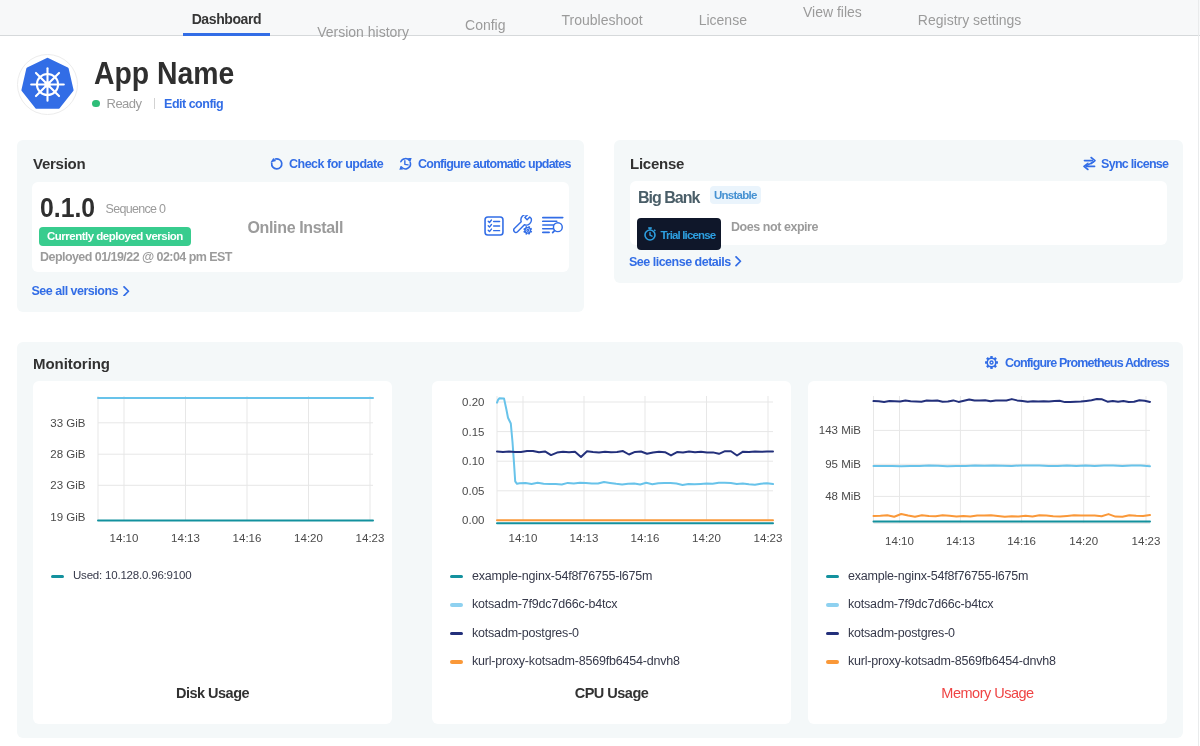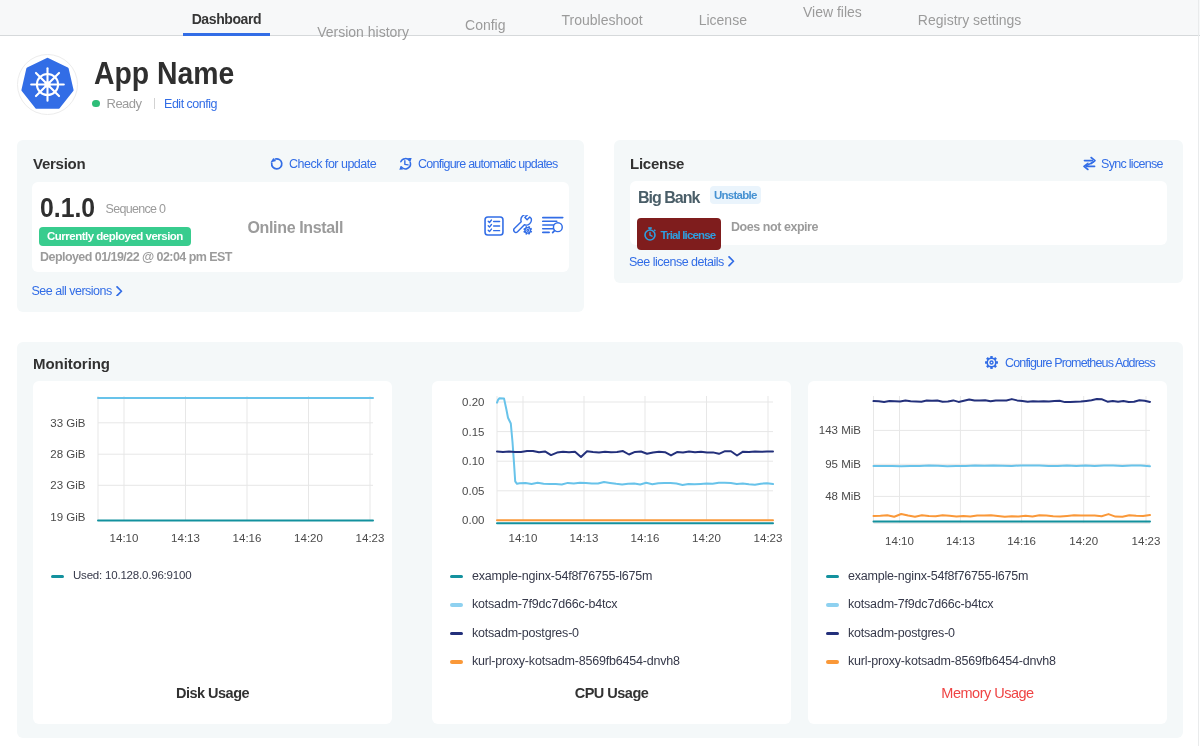--- a/index.html
+++ b/index.html
@@ -1,17 +1,17 @@
 <!DOCTYPE html>
 <html><head><meta charset="utf-8"><title>App Name</title>
 <style>
 * { margin:0; padding:0; box-sizing:border-box; }
 html,body { width:1200px; height:746px; background:#fff; font-family:"Liberation Sans", sans-serif; overflow:hidden; position:relative; }
 .abs { position:absolute; }
-.link { color:#326de6; font-weight:normal; font-size:12.5px; letter-spacing:-0.5px; }
+.link { color:#326de6; font-weight:bold; font-size:12.5px; letter-spacing:-0.5px; }
 .gray { color:#9b9b9b; }
 .sec { position:absolute; background:#f4f8f9; border-radius:6px; }
 .card { position:absolute; background:#fff; border-radius:6px; }
 .sechead { position:absolute; font-size:15px; font-weight:bold; color:#323232; letter-spacing:-0.25px; }
 </style></head>
 <body>
 
 <div class="abs" style="left:0;top:0;width:1200px;height:36px;background:#f7f8f9;border-bottom:1px solid #d6d9db"></div>
 <div class="abs" style="left:0;top:0;width:1200px;height:23px;display:flex;justify-content:center">
   <div style="display:flex;font-size:14px;font-weight:400;color:#9b9b9b;position:relative;left:6.5px">
@@ -111,21 +111,21 @@
 <path d="M 9.7 1.6 L 13.9 4.9 L 9.7 8.2" fill="none" stroke="#326de6" stroke-width="1.7" stroke-linecap="round" stroke-linejoin="round"></path>
 <path d="M 12.6 5.9 L 4.0 10.7" stroke="#326de6" stroke-width="1.5" stroke-linecap="round"></path>
 <path d="M 13.4 11.1 L 5 11.1" stroke="#326de6" stroke-width="1.7" stroke-linecap="round"></path>
 <path d="M 6.3 7.8 L 2.1 11.1 L 6.3 14.4" fill="none" stroke="#326de6" stroke-width="1.7" stroke-linecap="round" stroke-linejoin="round"></path>
 </svg>Sync license</div>
 <div class="card" style="left:630px;top:181px;width:537px;height:64px"></div>
 <div class="abs" style="left:638px;top:188.6px;font-size:16px;font-weight:bold;color:#4a5e68;letter-spacing:-1px">Big Bank</div>
 <div class="abs" style="left:710px;top:185.5px;height:18px;background:#eaf4fc;border-radius:4px;padding:0 4px;display:flex;align-items:center">
   <span style="color:#4591d2;font-size:11.5px;font-weight:bold;letter-spacing:-0.75px">Unstable</span>
 </div>
-<div class="abs" style="left:636.5px;top:218px;height:17px;background:#7f1d1d;border-radius:4px;padding:16px 6px;display:flex;align-items:center">
+<div class="abs" style="left:636.5px;top:218px;height:17px;background:#0f172a;border-radius:4px;padding:16px 6px;display:flex;align-items:center">
   <span style="color:#2d9fe0;font-size:11.5px;font-weight:bold;letter-spacing:-0.85px"><svg width="14" height="14" viewBox="0 0 14 14" style="vertical-align:-2.5px;margin-right:4px">
 <circle cx="7" cy="8" r="5" fill="none" stroke="#2d9fe0" stroke-width="1.6"></circle>
 <line x1="7" y1="0.9" x2="7" y2="2.6" stroke="#2d9fe0" stroke-width="1.6"></line>
 <line x1="5.2" y1="1" x2="8.8" y2="1" stroke="#2d9fe0" stroke-width="1.6"></line>
 <line x1="11.2" y1="2.8" x2="12.4" y2="4" stroke="#2d9fe0" stroke-width="1.4"></line>
 <path d="M 7 5.5 L 7 8.2 L 9 9.2" fill="none" stroke="#2d9fe0" stroke-width="1.4" stroke-linecap="round" stroke-linejoin="round"></path>
 </svg>Trial license</span>
 </div>
 <div class="abs gray" style="left:731px;top:219.5px;font-size:12.5px;font-weight:bold;letter-spacing:-0.45px">Does not expire</div>
 <div class="abs link" style="left:629px;top:254.5px">See license details<svg width="10.5" height="10.5" viewBox="0 0 12 12" style="vertical-align:-1px;margin-left:2.5px">

